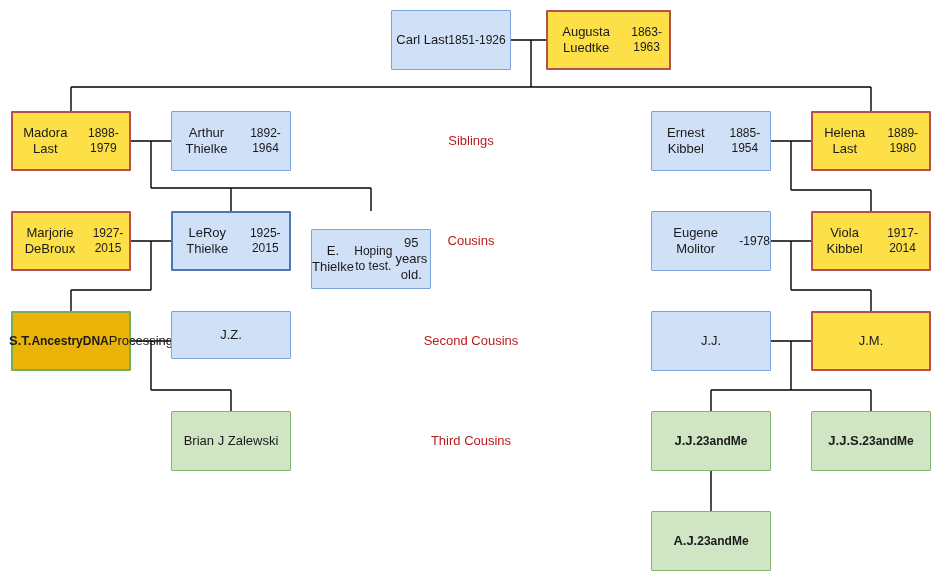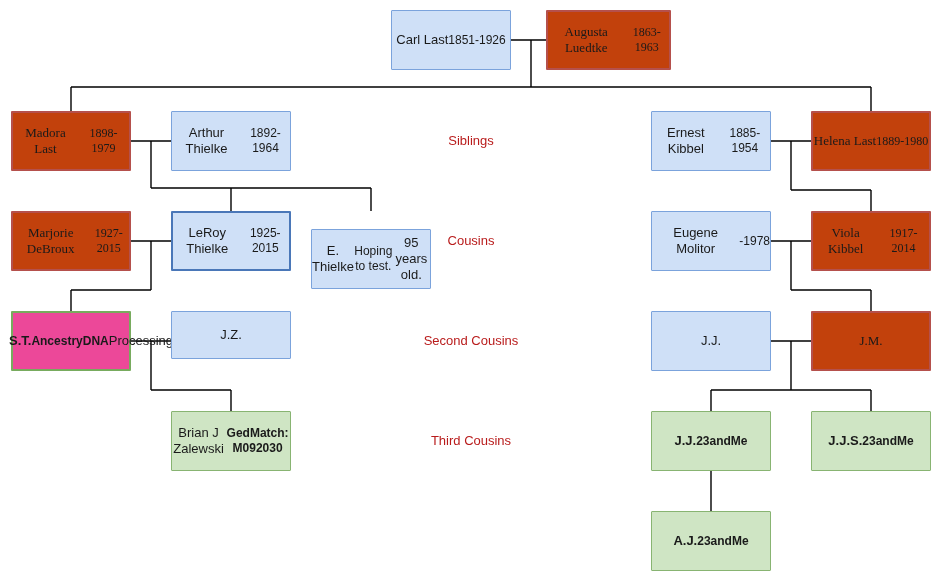--- a/index.html
+++ b/index.html
@@ -41,26 +41,25 @@
   .node .l1 { font-size: 13px; }
   .node .l2 { font-size: 12px; }
   .node .l3 { font-size: 13px; }
 
   
   .blue {
     background: #cfe0f7;
     border: 1px solid #7ba3dc;
   }
   .red {
-    background: #c2410c;
+    background: #fde047;
     border: 2px solid #b5504c;
-    font-family: Liberation Serif, serif;
   }
   .green {
-    background: #ec4899;
+    background: #eab308;
     border: 2px solid #78ab5e;
     padding-left: 40px;
   }
   .blue-strong {
     background: #cfe0f7;
     border: 2px solid #4a77b8;
   }
   .green-soft {
     background: #cfe5c4;
     border: 1.5px solid #88b472;
@@ -176,21 +175,20 @@
         <div class="l1">J.Z.</div>
       </div>
       <div class="node blue" style="left: 651px; top: 311px; width: 120px; height: 60px;">
         <div class="l1">J.J.</div>
       </div>
       <div class="node red" style="left: 811px; top: 311px; width: 120px; height: 60px;">
         <div class="l1">J.M.</div>
       </div>
       <div class="node green-soft" style="left: 171px; top: 411px; width: 120px; height: 60px;">
         <div class="l1">Brian J Zalewski</div>
-        <div class="l2 bold small">GedMatch: M092030</div>
       </div>
       <div class="node green-soft" style="left: 651px; top: 411px; width: 120px; height: 60px;">
         <div class="l1 bold">J.J.</div>
         <div class="l2 bold">23andMe</div>
       </div>
       <div class="node green-soft" style="left: 811px; top: 411px; width: 120px; height: 60px;">
         <div class="l1 bold">J.J.S.</div>
         <div class="l2 bold">23andMe</div>
       </div>
       <div class="node green-soft" style="left: 651px; top: 511px; width: 120px; height: 60px;">

